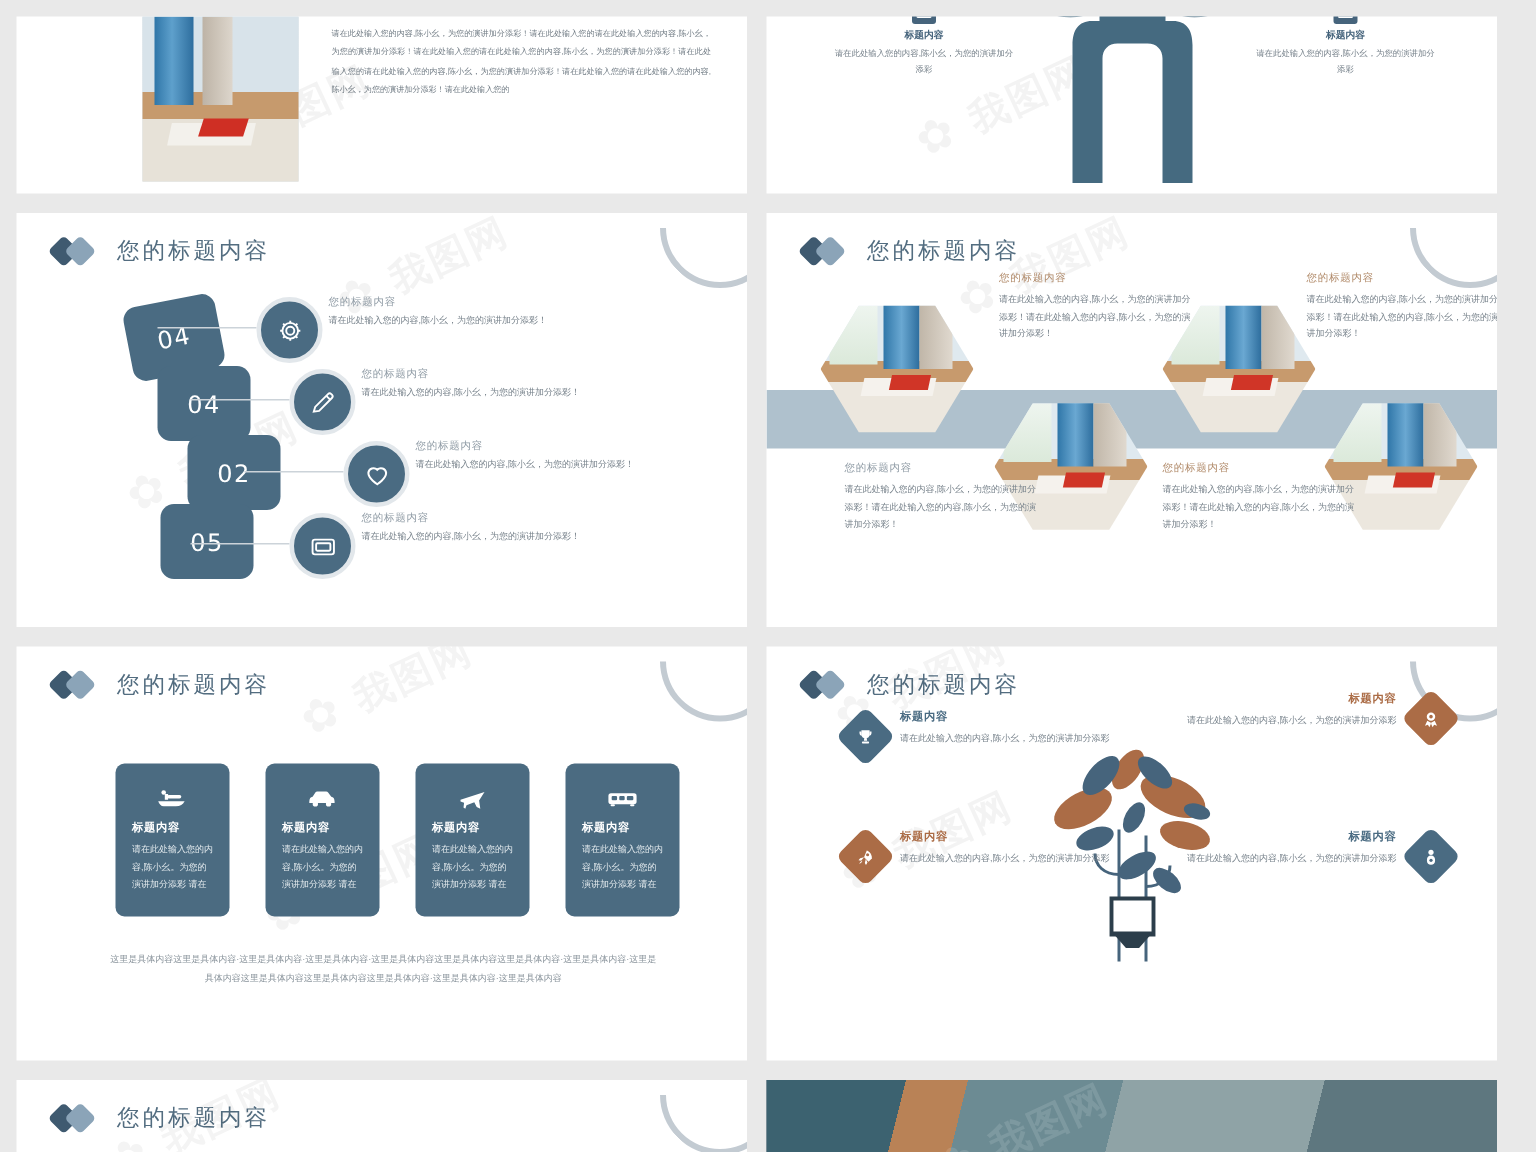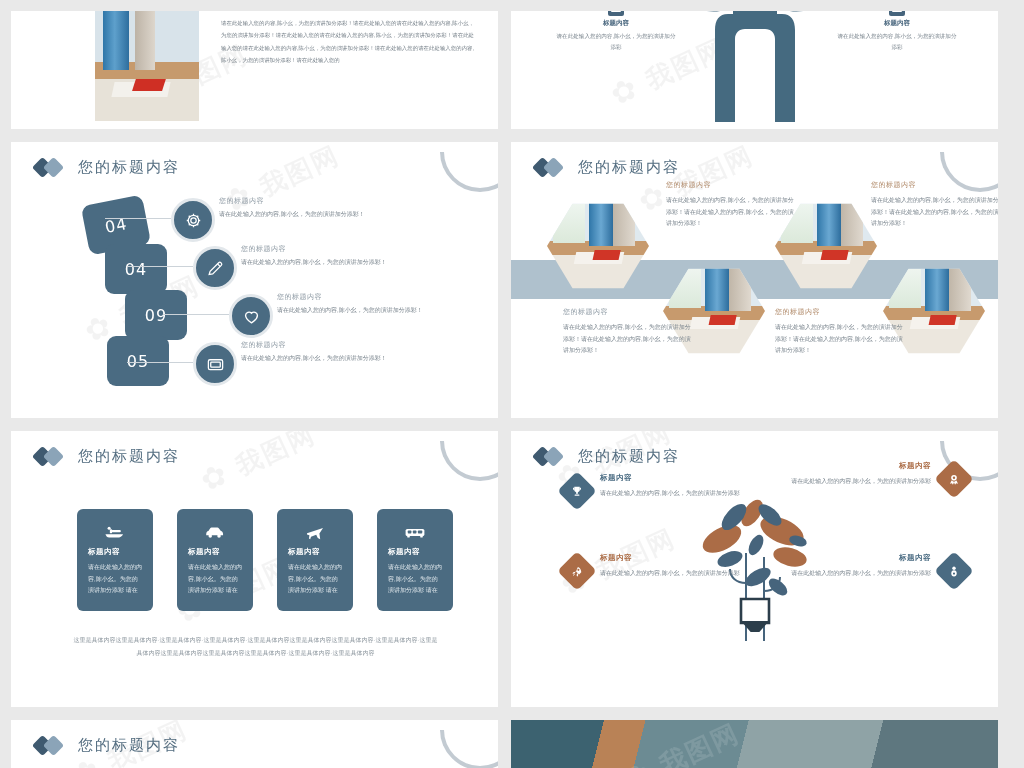--- a/index.html
+++ b/index.html
@@ -251,21 +251,21 @@
       <div class="dia-pair">
         <div class="dia d1"></div>
           <div class="dia d2"></div>
       </div>
       <div class="stitle">您的标题内容</div>
     </div>
 
     <div class="stair">
       <div class="numbox nb4">04</div>
       <div class="numbox nb3">04</div>
-      <div class="numbox nb2">09</div>
+      <div class="numbox nb2">02</div>
       <div class="numbox nb1">05</div>
     </div>
 
     <div class="rows">
       <div class="row r1">
         <div class="line"></div>
         <div class="circ">
           <svg width="19" height="19" viewBox="0 0 24 24" fill="none" stroke="#fff" stroke-width="1.6">
             <circle cx="12" cy="12" r="3.4"></circle>
             <path d="M12 3.5v2.2M12 18.3v2.2M3.5 12h2.2M18.3 12h2.2M6 6l1.6 1.6M16.4 16.4L18 18M18 6l-1.6 1.6M7.6 16.4L6 18"></path>

